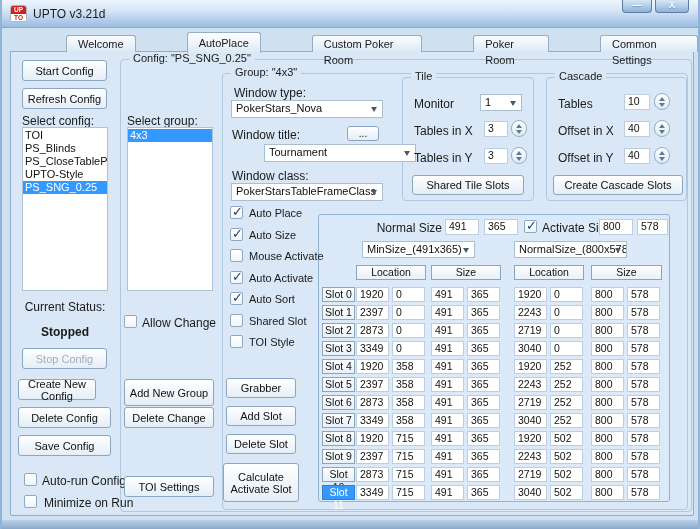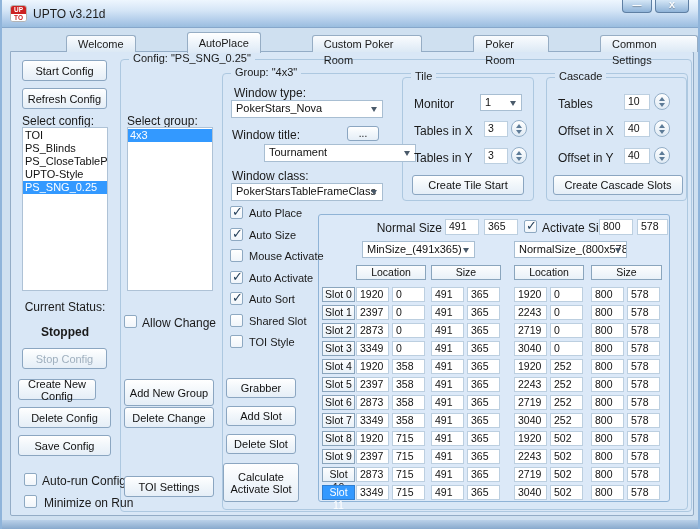--- a/index.html
+++ b/index.html
@@ -223,21 +223,21 @@
   <span class="spin" style="left:509px;top:120px;">
       <i class="up"></i>
       <i class="dn"></i>
     </span>
   <div class="lbl" style="left:412px;top:151px;">Tables in Y</div>
   <div class="tb" style="left:482px;top:148px;width:24px;height:16px;">3</div>
   <span class="spin" style="left:509px;top:147px;">
       <i class="up"></i>
       <i class="dn"></i>
     </span>
-  <div class="btn" style="left:410px;top:175px;width:112px;height:20px;">Create Tile Start</div>
+  <div class="btn" style="left:410px;top:175px;width:112px;height:20px;">Shared Tile Slots</div>
 
   <div class="gbox" style="left:544px;top:77px;width:141px;height:124px;">
     <span class="legend">Cascade</span>
   </div>
   <div class="lbl" style="left:556px;top:97px;">Tables</div>
   <div class="tb" style="left:622px;top:94px;width:26px;height:16px;">10</div>
   <span class="spin" style="left:652px;top:93px;">
       <i class="up"></i>
       <i class="dn"></i>
     </span>

